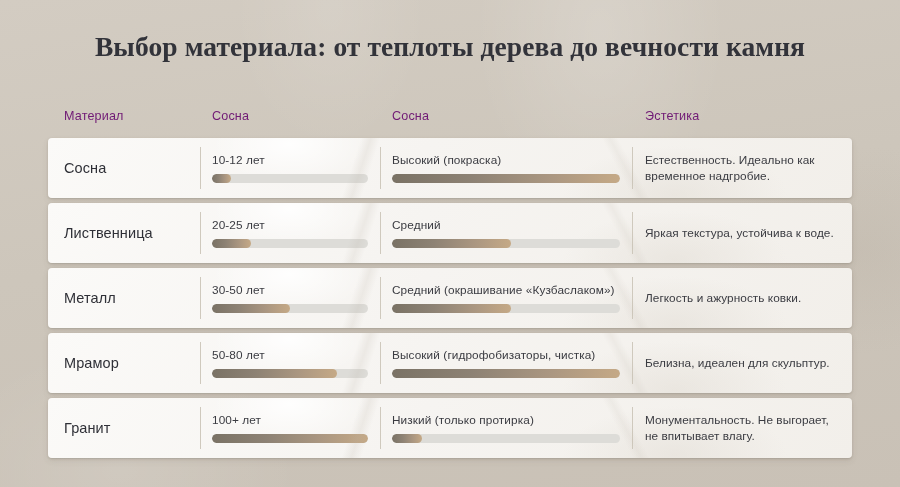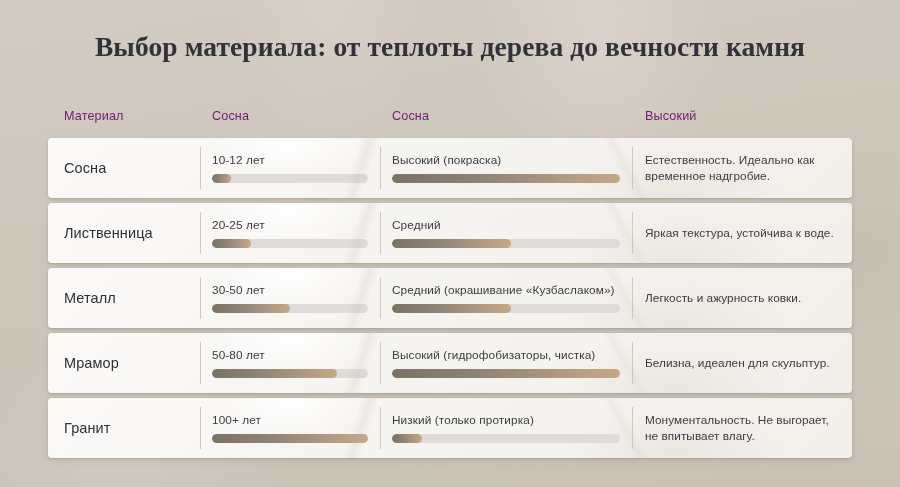--- a/index.html
+++ b/index.html
@@ -172,21 +172,21 @@
 <div id="page-bg"></div>
 
 <div id="root">
 
   <div class="title">Выбор материала: от теплоты дерева до вечности камня</div>
 
   <div>
     <div class="col-head c0">Материал</div>
     <div class="col-head c1">Сосна</div>
     <div class="col-head c2">Сосна</div>
-    <div class="col-head c3">Высокий</div>
+    <div class="col-head c3">Эстетика</div>
   </div>
 
   <div class="table" id="table-body">
   <div class="row">
     <div class="divider d1"></div>
     <div class="divider d2"></div>
     <div class="divider d3"></div>
 
     <div class="cell-material">Сосна</div>
 

